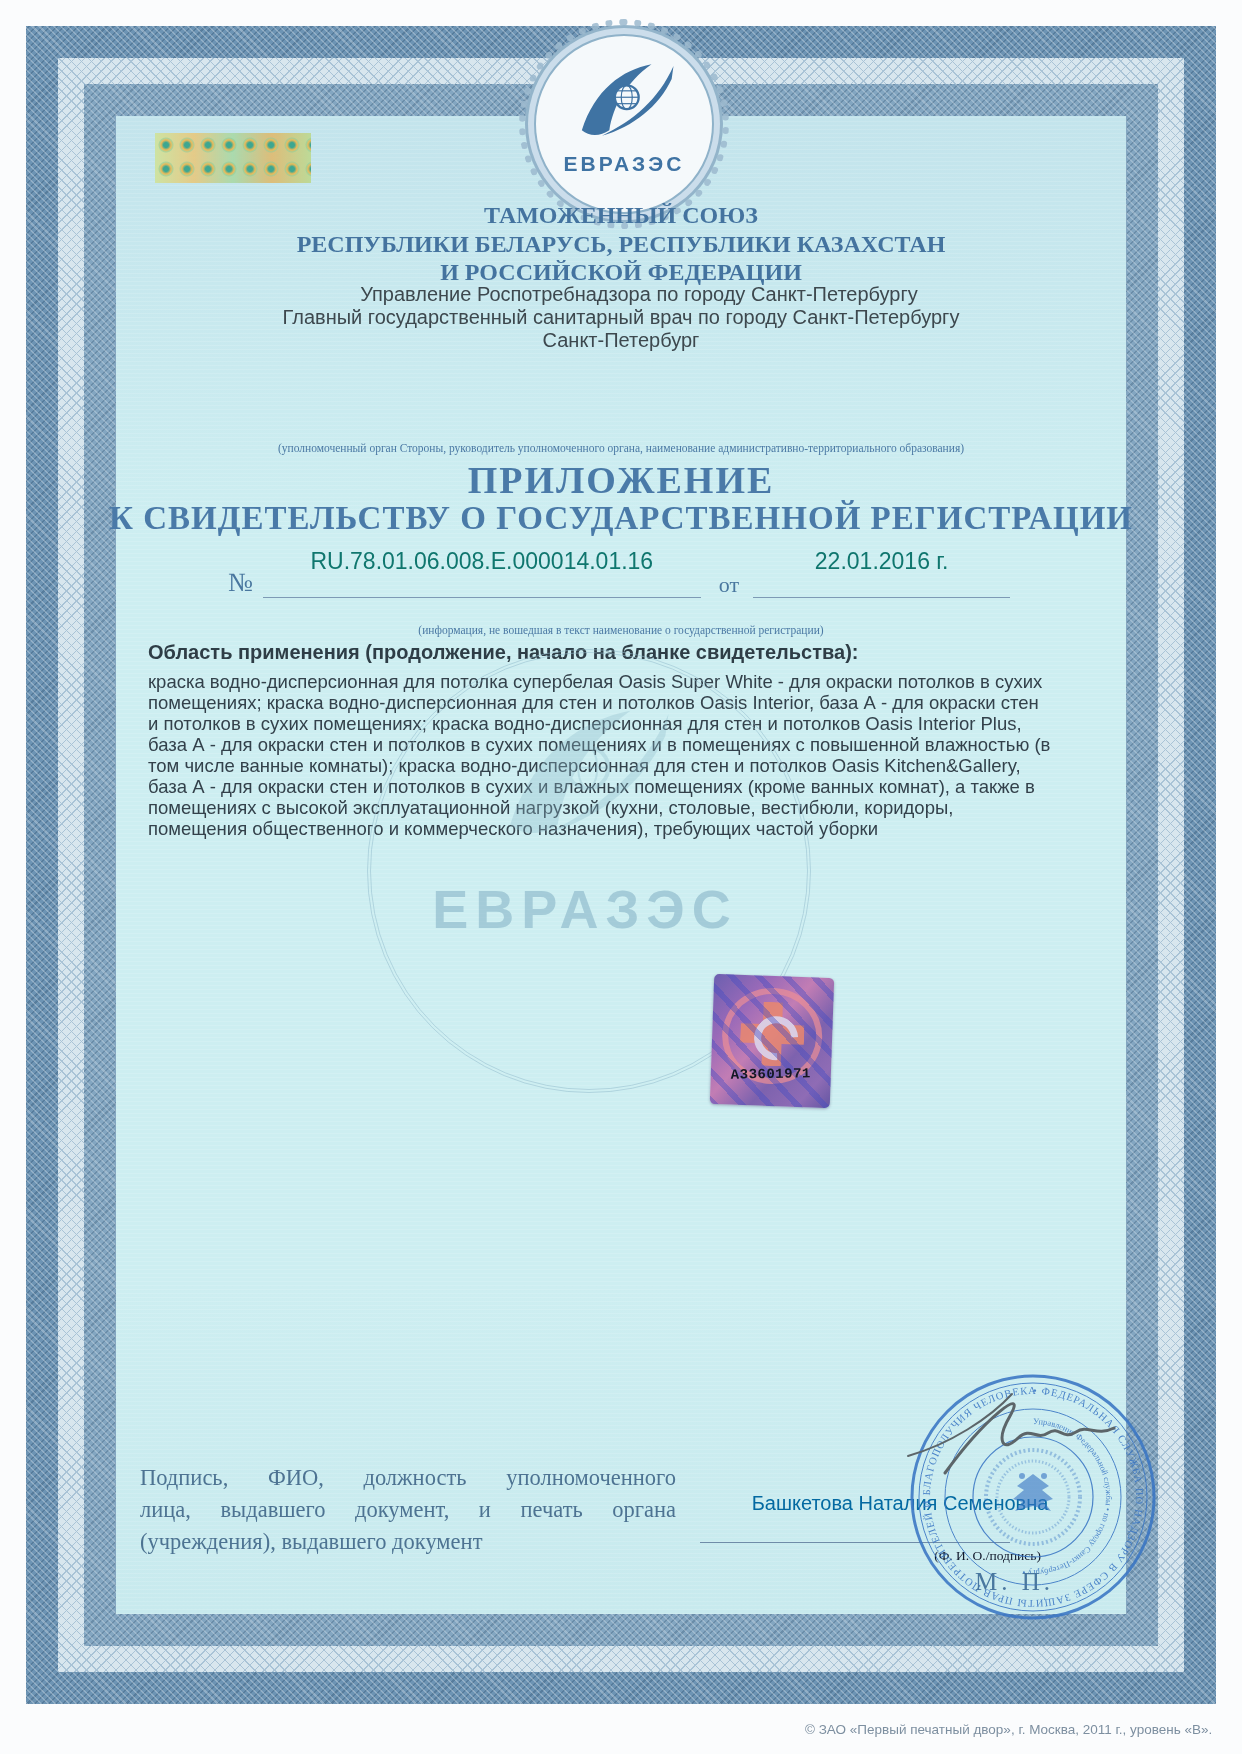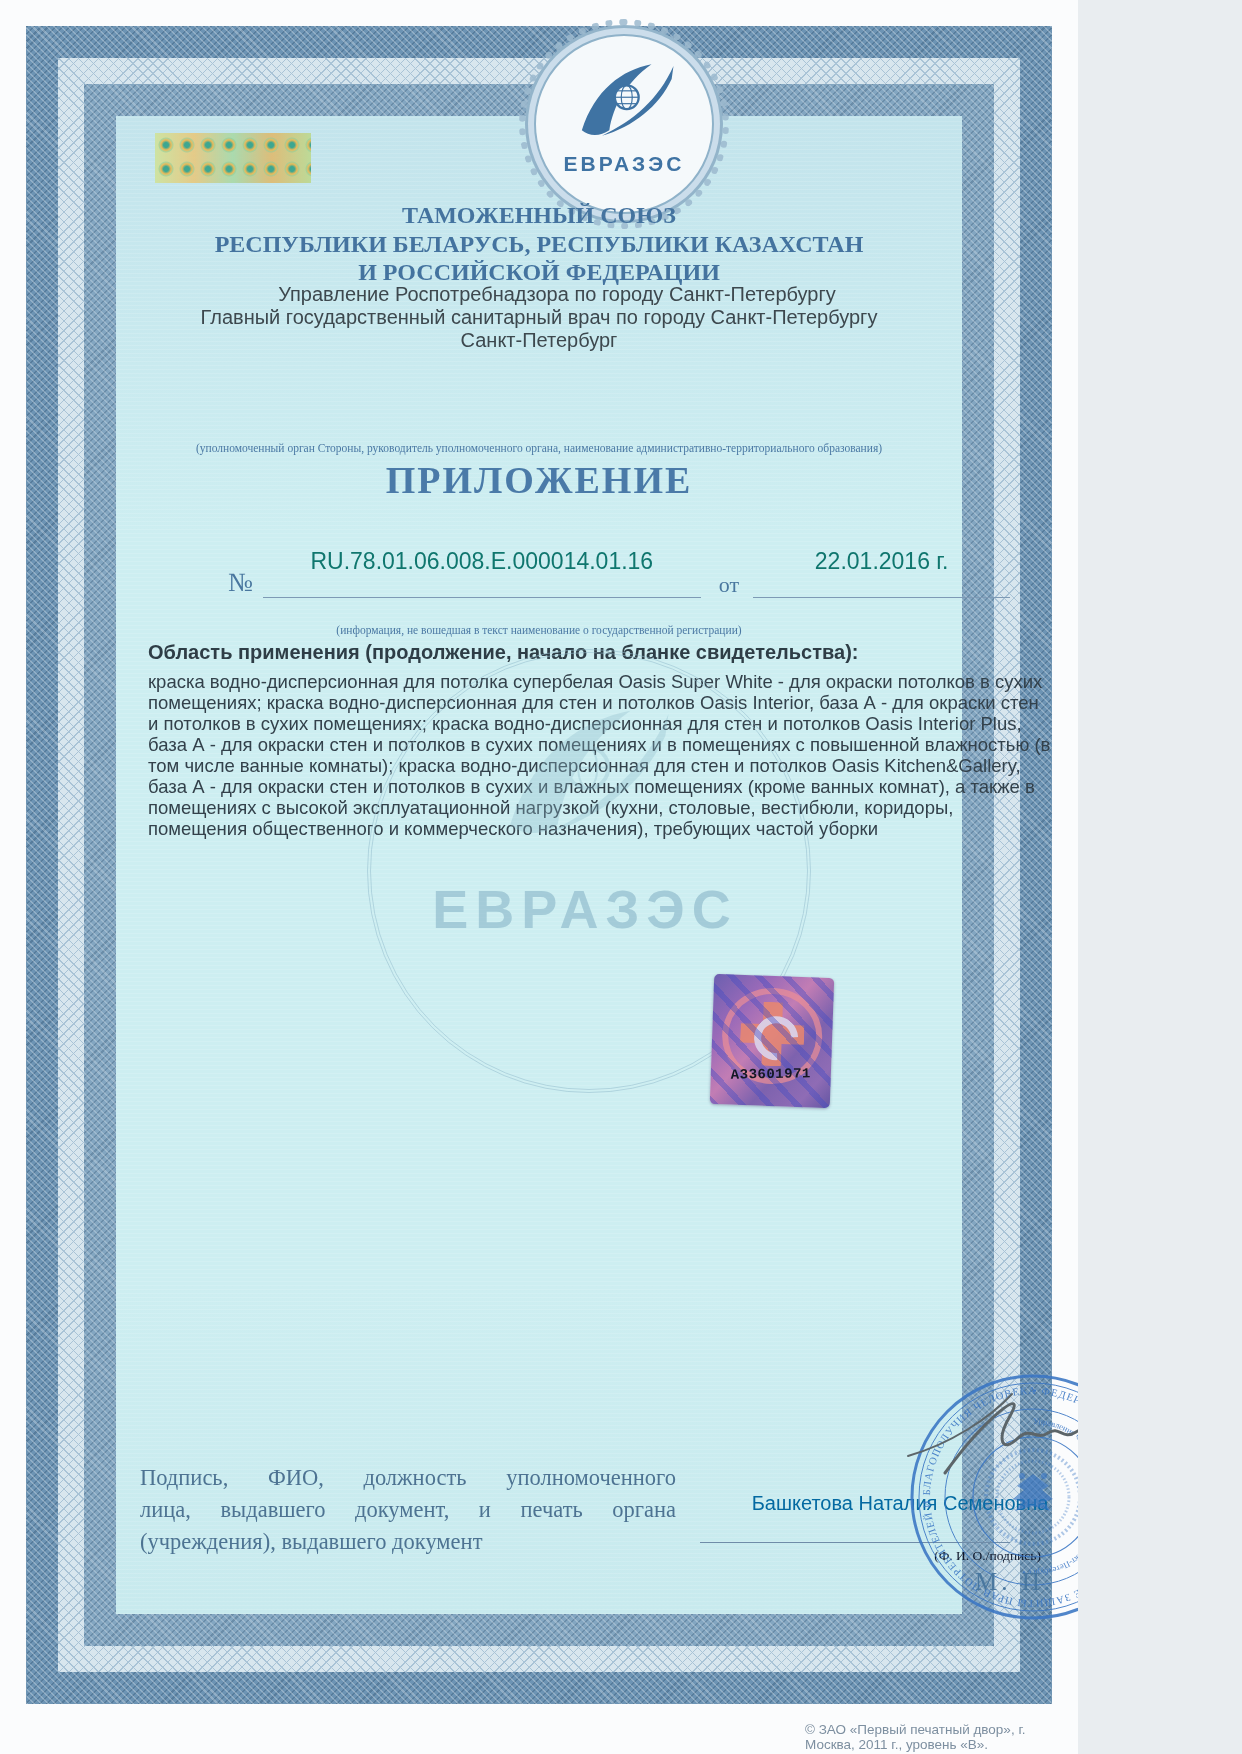--- a/index.html
+++ b/index.html
@@ -1,16 +1,16 @@
 <!DOCTYPE html>
 <html><head>
 <meta charset="utf-8">
 <style>
   html,body{margin:0;padding:0;background:#e9edf0;}
-  .page{position:relative;width:1078px;height:1754px;background:#fbfcfd;overflow:hidden;
+  .page{position:relative;width:1242px;height:1754px;background:#fbfcfd;overflow:hidden;
         font-family:"Liberation Sans",sans-serif;}
   
   .band{position:absolute;}
   .band1{inset:26px 26px 50px 26px;
     background:
       repeating-linear-gradient(45deg, rgba(255,255,255,.25) 0 1.5px, transparent 1.5px 5px),
       repeating-linear-gradient(-45deg, rgba(8,40,70,.22) 0 1.5px, transparent 1.5px 5px),
       #6d94b4;}
   .band2{inset:58px 58px 82px 58px;
     background:
@@ -135,20 +135,21 @@
 
   <div class="hdr hdr2">РЕСПУБЛИКИ БЕЛАРУСЬ, РЕСПУБЛИКИ КАЗАХСТАН</div>
   <div class="hdr hdr1">ТАМОЖЕННЫЙ СОЮЗ</div>
   <div class="hdr hdr3">И РОССИЙСКОЙ ФЕДЕРАЦИИ</div>
   <div class="auth auth1">Управление Роспотребнадзора по городу Санкт-Петербургу</div>
   <div class="auth auth2">Главный государственный санитарный врач по городу Санкт-Петербургу</div>
   <div class="auth auth3">Санкт-Петербург</div>
   <div class="cap cap1">(уполномоченный орган Стороны, руководитель уполномоченного органа, наименование административно-территориального образования)</div>
 
   <div class="title1">ПРИЛОЖЕНИЕ</div>
+  <div class="title2">К СВИДЕТЕЛЬСТВУ О ГОСУДАРСТВЕННОЙ РЕГИСТРАЦИИ</div>
 
   <div class="regrow">
     <span class="no">№</span>
     <span class="field f1">RU.78.01.06.008.Е.000014.01.16</span>
     <span class="ot">от</span>
     <span class="field f2">22.01.2016 г.</span>
   </div>
   <div class="cap cap2">(информация, не вошедшая в текст наименование о государственной регистрации)</div>
 
   <div class="app-heading">Область применения (продолжение, начало на бланке свидетельства):</div>

